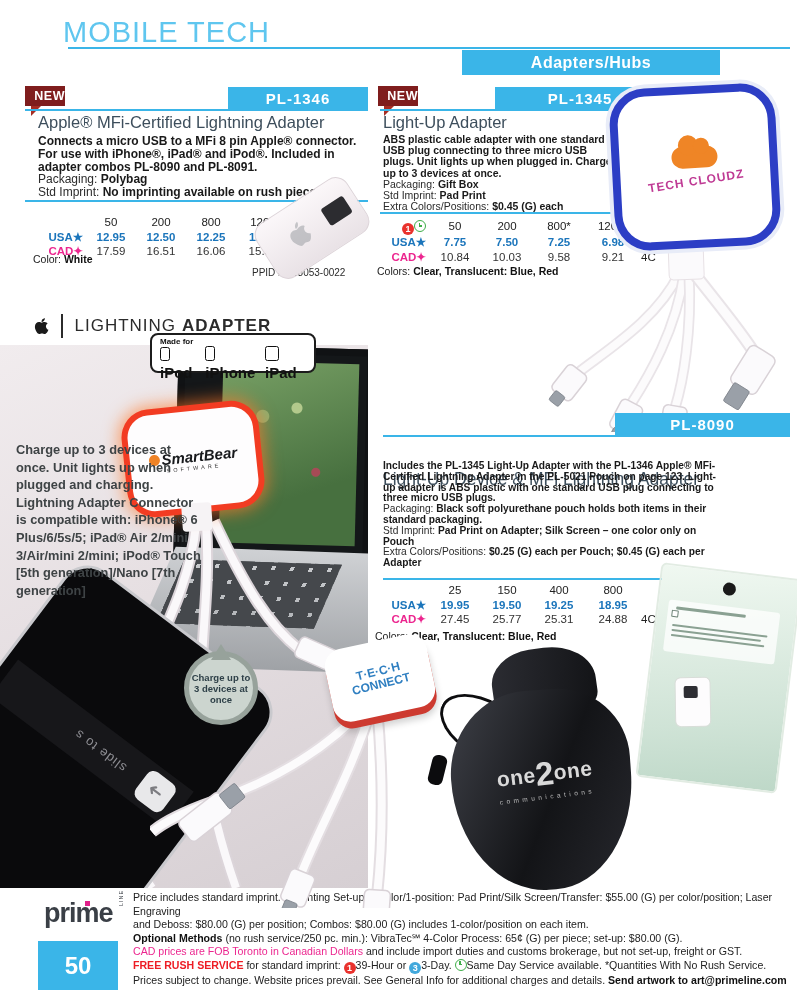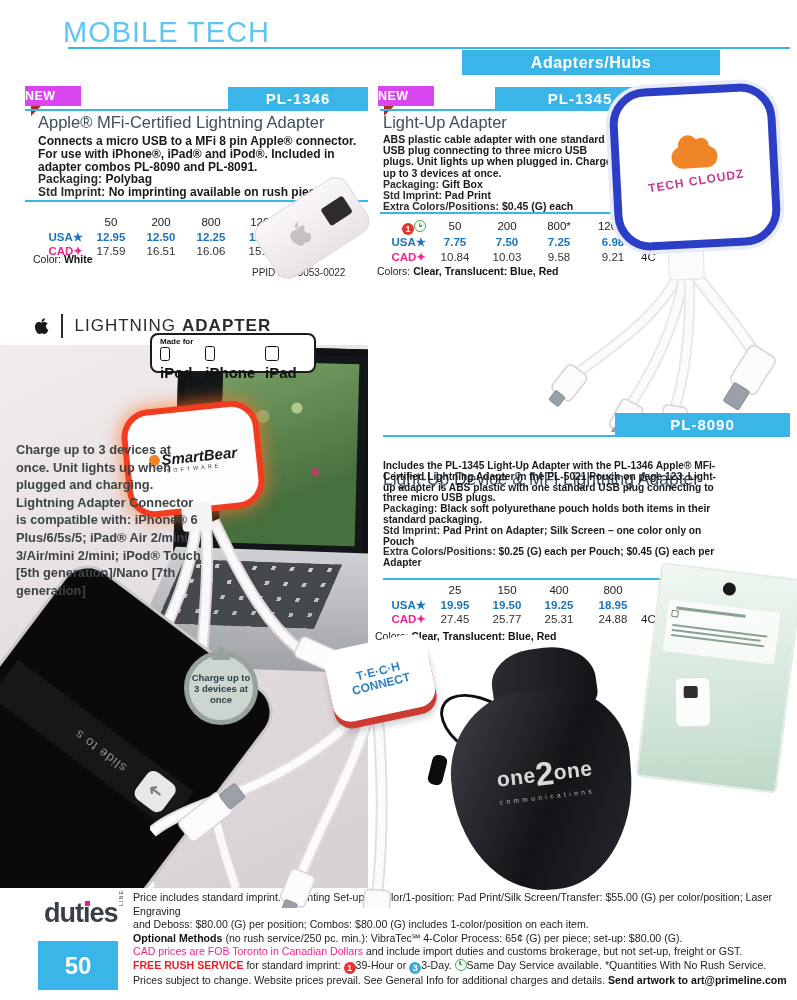--- a/index.html
+++ b/index.html
@@ -5,28 +5,28 @@
   html,body{margin:0;padding:0;background:#fff;}
   .page{position:relative;width:797px;height:1000px;background:#fff;overflow:hidden;
         font-family:"Liberation Sans",sans-serif;color:#1d1d1f;}
   .abs{position:absolute;}
   
   .mt-title{left:63px;top:16px;font-size:29px;letter-spacing:1px;color:#5fc6ef;font-weight:400;}
   .hrule{left:68px;top:47px;width:722px;height:2px;background:#3ab5e8;}
   .cat-tab{left:462px;top:50px;width:258px;height:25px;background:#3ab5e8;color:#fff;
            font-weight:bold;font-size:16px;text-align:center;line-height:25px;letter-spacing:.5px;}
   
-  .new{width:56px;height:20px;background:#d946ef;color:#fff;font-weight:bold;font-size:12.5px;
-       text-align:left;line-height:20px;letter-spacing:.5px;}
+  .new{width:40px;height:20px;background:#7f1d1d;color:#fff;font-weight:bold;font-size:12.5px;
+       text-align:right;line-height:20px;letter-spacing:.5px;}
   .new:after{content:'';position:absolute;left:6px;top:20px;border:5px solid transparent;border-top-color:#a52d24;border-left-color:#a52d24;}
   .sku{height:23px;background:#3ab5e8;color:#fff;font-weight:bold;font-size:15px;text-align:center;line-height:23px;letter-spacing:1px;}
   .brule{height:2px;background:#3ab5e8;}
   .ptitle{color:#3d4e5c;font-weight:400;}
   .pbody{font-weight:bold;color:#191919;}
-  .pbody .lab{font-weight:bold;color:#2b2b2b;}
+  .pbody .lab{font-weight:normal;color:#2b2b2b;}
   
   .ptab{display:grid;font-size:11.5px;line-height:14.5px;text-align:center;color:#222;}
   .ptab .lbl{text-align:right;padding-right:3px;font-weight:bold;}
   .usa{color:#1b75bb;font-weight:bold;}
   .cadl{color:#ec268f;font-weight:bold;}
   .cadv{color:#333;}
   .code4c{text-align:left;color:#222;}
   .colors-line{font-size:10.5px;color:#222;}
   .colors-line b{color:#111;}
   
@@ -373,21 +373,21 @@
   <div class="abs pouch-top"></div>
   <div class="abs pouch-string"></div>
   <div class="abs pouch-toggle"></div>
   <div class="abs pouch-body"></div>
   <div class="abs p-logo">
     <span class="o1">one</span><span class="o2">2</span><span class="o1">one</span>
     <div class="p-sub">communications</div>
   </div>
 
   <div class="abs prime">
-    <span>duties</span>
+    <span>prime</span>
     <span class="idot"></span>
     <span class="linev">LINE</span>
   </div>
   <div class="abs pagebox">50</div>
   <div class="abs foot">
     <div>Price includes standard imprint. Imprinting Set-up: 1-color/1-position: Pad Print/Silk Screen/Transfer: $55.00 (G) per color/position; Laser Engraving</div>
     <div>and Deboss: $80.00 (G) per position; Combos: $80.00 (G) includes 1-color/position on each item.</div>
     <div><b>Optional Methods</b><span> (no rush service/250 pc. min.):  VibraTec℠ 4-Color Process: 65¢ (G) per piece; set-up: $80.00 (G).</span></div>
     <div><span class="pinktxt">CAD prices are FOB Toronto in Canadian Dollars</span><span> and include import duties and customs brokerage, but not set-up, freight or GST.</span></div>
     <div><span class="redtxt">FREE RUSH SERVICE</span><span> for standard imprint: </span><span class="ic-circle ic-red">1</span><span>39-Hour or </span><span class="ic-circle ic-blue">3</span><span>3-Day. </span><span class="ic-clock"></span><span>Same Day Service available. *Quantities With No Rush Service.</span></div>

